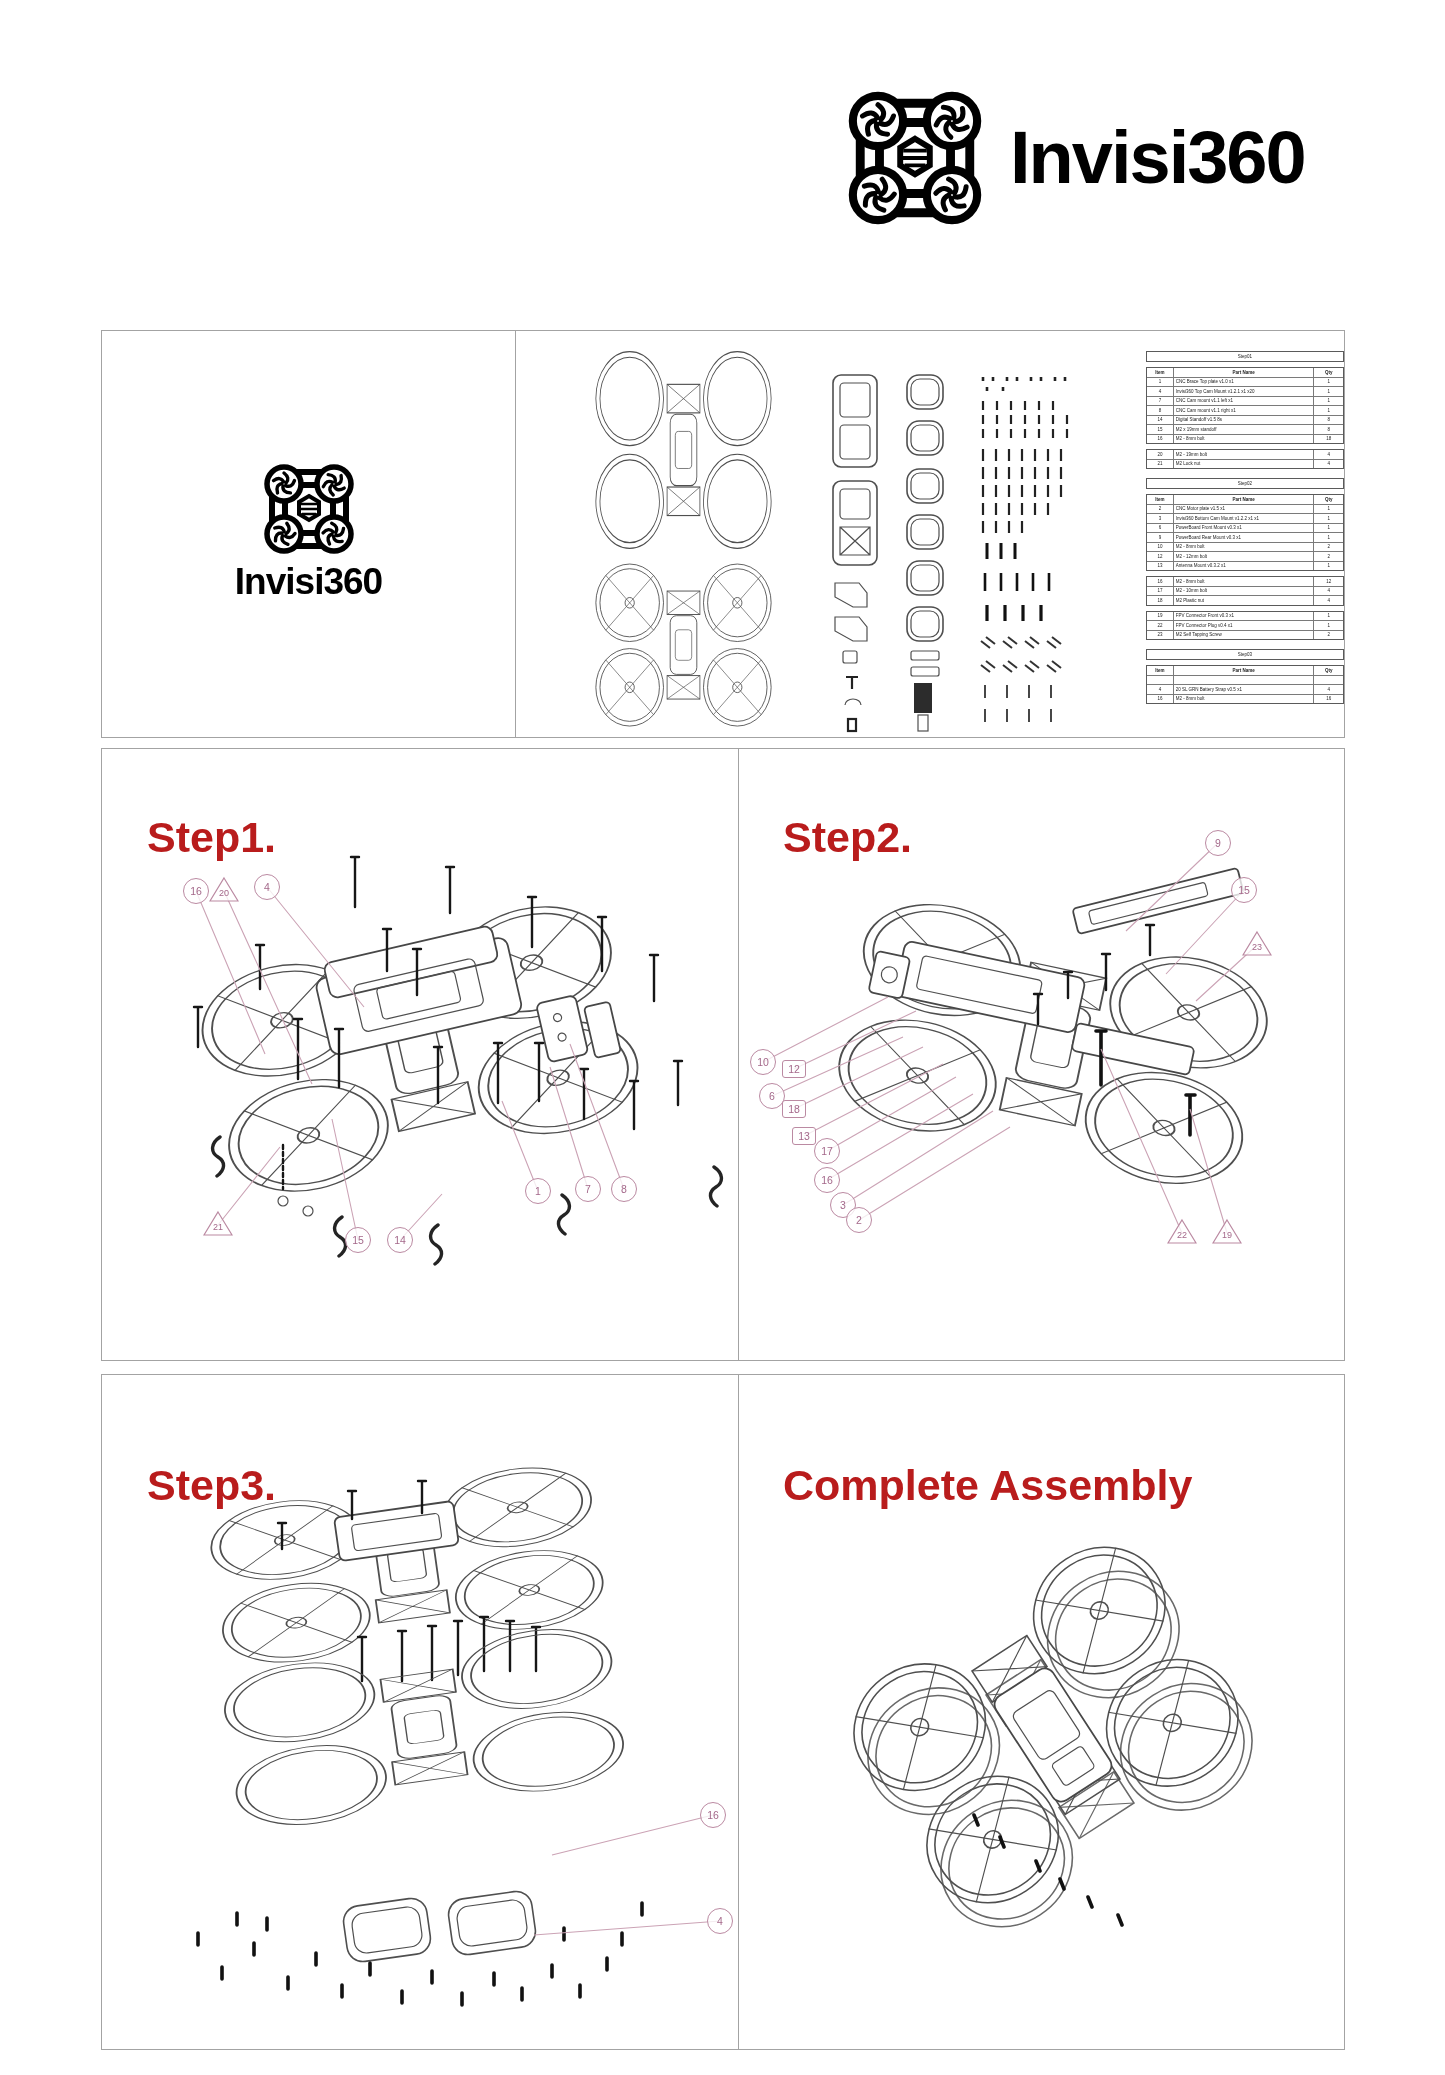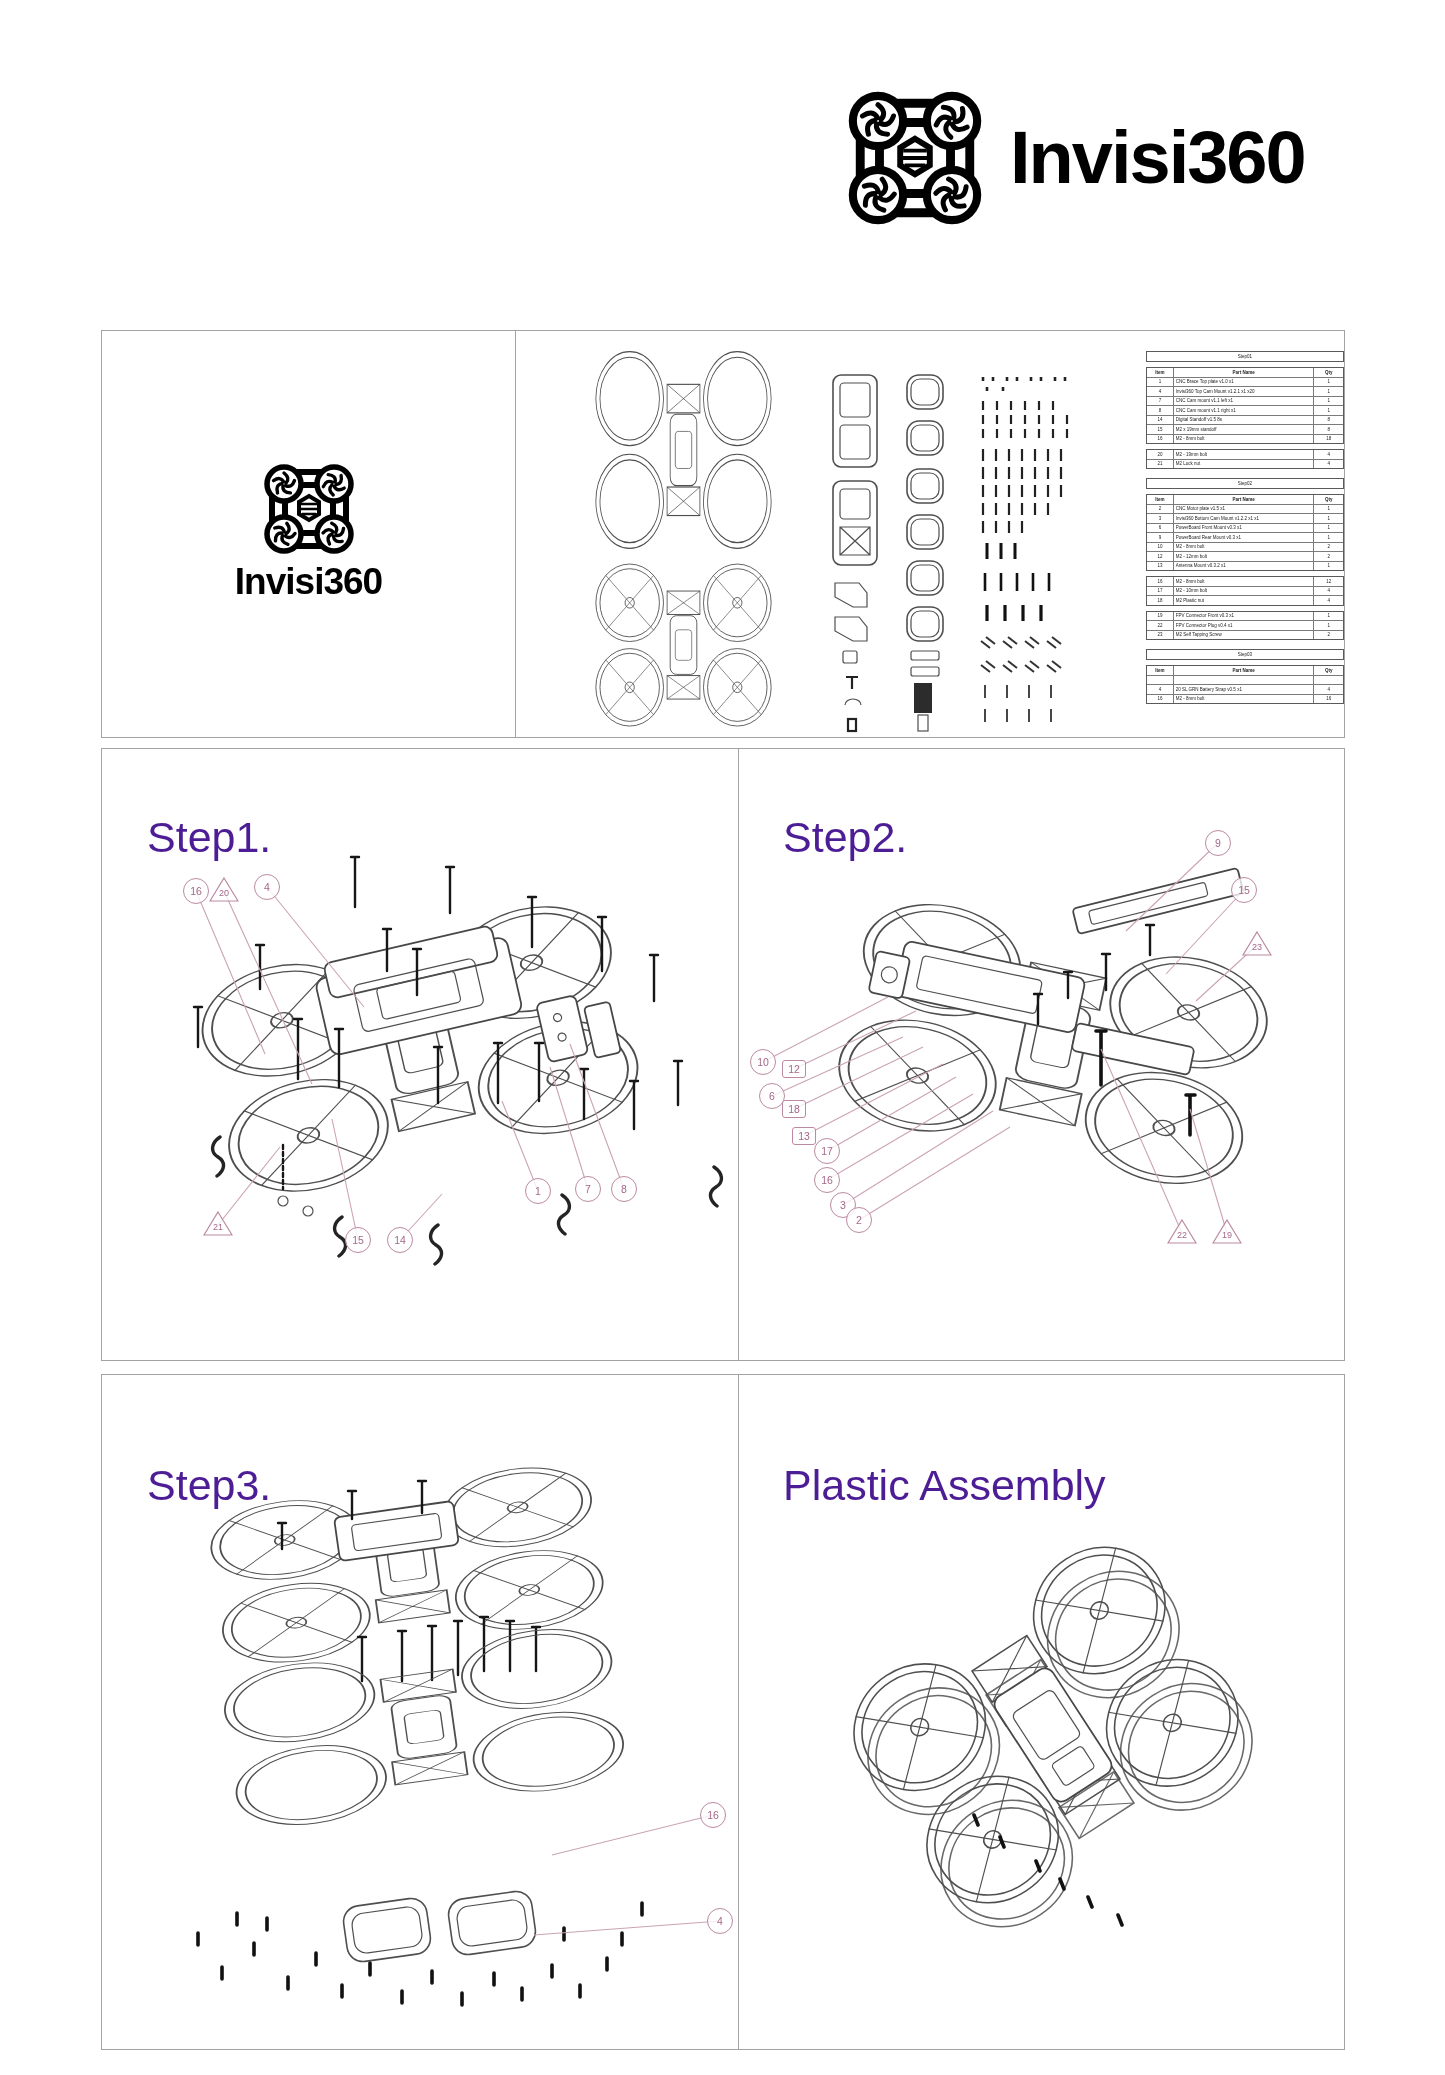--- a/index.html
+++ b/index.html
@@ -22,21 +22,21 @@
   .cell-parts{left:413px;width:831px}
   .cell-l{left:0;width:636px}
   .cell-r{left:636px;width:608px}
 
   
   .logo-block{position:absolute;left:0;top:128px;width:413px;display:flex;flex-direction:column;align-items:center}
   .logo-block .logo-icon{width:104px;height:100px}
   .logo-block .logo-text{margin-top:2px;font-size:37px;font-weight:700;color:#000;letter-spacing:-1px}
 
   
-  .panel-title{position:absolute;left:45px;font-size:43px;font-weight:400;color:#4c1d95}
+  .panel-title{position:absolute;left:45px;font-size:43px;font-weight:700;color:#b91c1c}
   .t-mid{top:28px}
   .t-bot{top:50px}
 
   
   .ln{fill:none;stroke:#4f4f4f;stroke-width:1.6}
   .lnt{fill:none;stroke:#4f4f4f;stroke-width:1.2}
   .wf{fill:#fff;stroke:#474747;stroke-width:1.8}
   .scr{fill:none;stroke:#161616;stroke-width:2.4;stroke-linecap:round}
   .scrb{fill:none;stroke:#111;stroke-width:3.6;stroke-linecap:round}
   .ft{fill:none;stroke:#242424;stroke-width:3.4;stroke-linecap:round}
@@ -535,21 +535,21 @@
           <path class="ld" d="M611 440 L450 480 M618 546 L432 560"></path>
         </g>
       </svg>
       <div class="fillsvg" style="pointer-events:none">
           <div class="callout circle" style="left: 598px; top: 427px;">16</div>
           <div class="callout circle" style="left: 605px; top: 533px;">4</div>
         </div>
     </div>
 
     <div class="cell cell-r">
-      <h2 class="panel-title t-bot">Plastic Assembly</h2>
+      <h2 class="panel-title t-bot">Complete Assembly</h2>
       <svg class="fillsvg" viewBox="0 0 608 676">
         <g>
           <use href="#quadtop2" transform="translate(308,350) rotate(-33) scale(1.02,0.93) translate(-200,-150)"></use>
         </g>
         <g opacity="0.85">
           <use href="#quadtop" transform="translate(322,374) rotate(-33) scale(1.02,0.93) translate(-200,-150)"></use>
         </g>
         <g transform="translate(315,360) rotate(-33)">
           <rect class="wf" x="-34" y="-62" width="68" height="124" rx="10"></rect>
           <rect class="lnt" x="-24" y="-40" width="48" height="56" rx="6"></rect>

